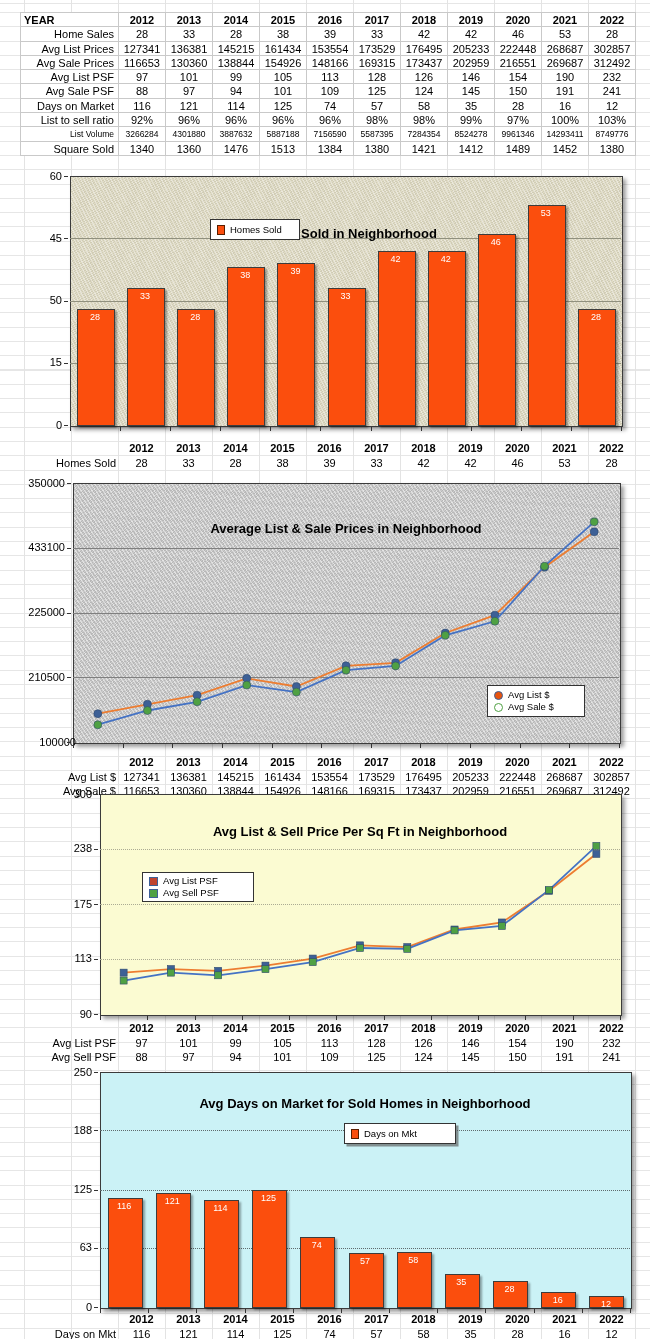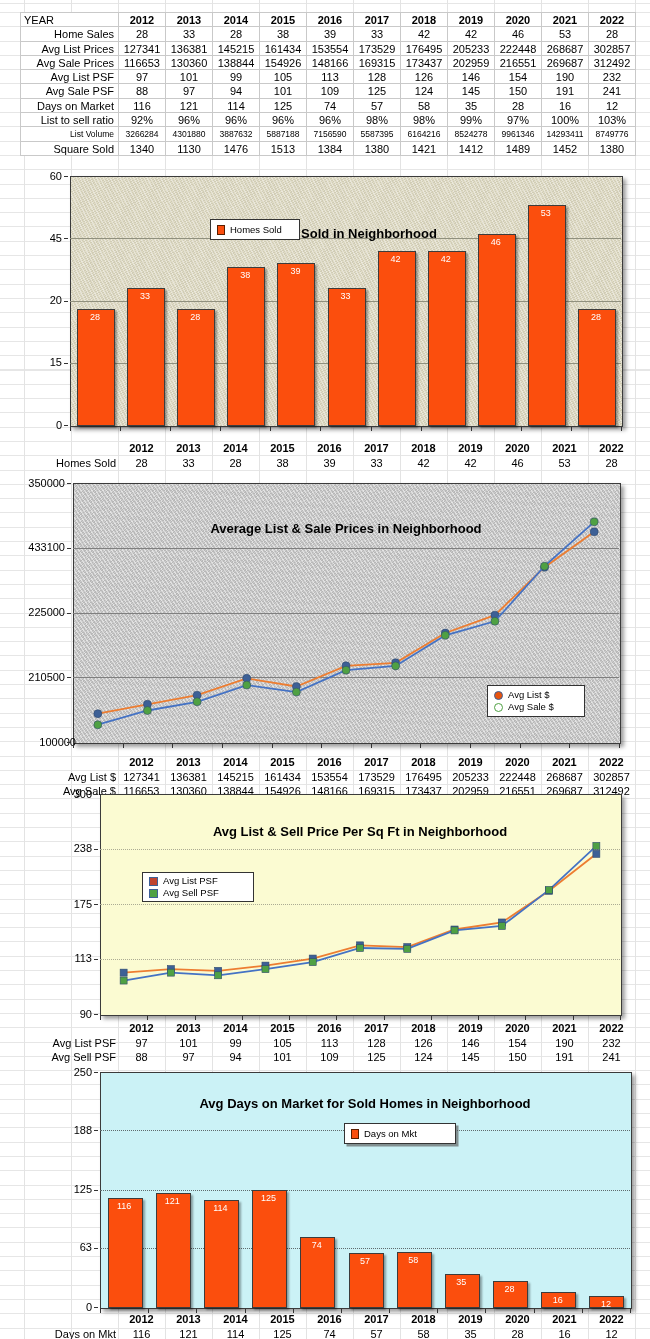--- a/index.html
+++ b/index.html
@@ -19,21 +19,21 @@
     display:grid;grid-template-columns:98px repeat(11,47px);
     grid-auto-rows:14.3px;
     background:#fff;border-top:1px solid #C9C9C9;border-left:1px solid #C9C9C9;
     font-size:11px;line-height:14.3px;
   }
   .tcell{border-right:1px solid #C9C9C9;border-bottom:1px solid #C9C9C9;
          text-align:center;overflow:hidden;white-space:nowrap;}
   .tcell.title{grid-column:1/-1;text-align:left;padding-left:3px;}
   .tcell.lab{text-align:right;padding-right:4px;}
   .tcell.hdr{font-weight:bold;}
-  .tcell.hdrlab{font-weight:normal;text-align:left;padding-left:3px;}
+  .tcell.hdrlab{font-weight:bold;text-align:left;padding-left:3px;}
   .tcell.small{font-size:8.5px;}
   
   .plot{position:absolute;border:1.5px solid #3B3B3B;box-shadow:3px 3px 4px rgba(0,0,0,.38);}
   .plotbg0{background-color:#E0DCC6;background-image:
       repeating-linear-gradient(63deg,rgba(255,255,255,.38) 0 1px,transparent 1px 3px),
       repeating-linear-gradient(-27deg,rgba(125,120,95,.16) 0 1px,transparent 1px 2px);}
   .plotbg1{background-color:#CACACA;background-image:
       repeating-linear-gradient(55deg,rgba(255,255,255,.5) 0 1px,transparent 1px 3px),
       repeating-linear-gradient(-35deg,rgba(85,85,85,.16) 0 1px,transparent 1px 2px);}
   .plotbg2{background-color:#FBFBD2;}
@@ -161,28 +161,28 @@
     <div class="tcell ">97%</div>
     <div class="tcell ">100%</div>
     <div class="tcell ">103%</div>
     <div class="tcell lab small">List Volume</div>
     <div class="tcell small">3266284</div>
     <div class="tcell small">4301880</div>
     <div class="tcell small">3887632</div>
     <div class="tcell small">5887188</div>
     <div class="tcell small">7156590</div>
     <div class="tcell small">5587395</div>
-    <div class="tcell small">6164216</div>
+    <div class="tcell small">7284354</div>
     <div class="tcell small">8524278</div>
     <div class="tcell small">9961346</div>
     <div class="tcell small">14293411</div>
     <div class="tcell small">8749776</div>
     <div class="tcell lab">Square Sold</div>
     <div class="tcell ">1340</div>
-    <div class="tcell ">1130</div>
+    <div class="tcell ">1360</div>
     <div class="tcell ">1476</div>
     <div class="tcell ">1513</div>
     <div class="tcell ">1384</div>
     <div class="tcell ">1380</div>
     <div class="tcell ">1421</div>
     <div class="tcell ">1412</div>
     <div class="tcell ">1489</div>
     <div class="tcell ">1452</div>
     <div class="tcell ">1380</div>
   </div>
@@ -190,21 +190,21 @@
 <div id="charts">
     <div style="position: absolute; left: 0px; top: 0px;">
       <div class="plot plotbg0" style="left: 70px; top: 176px; width: 551px; height: 249px;"></div>
       <div class="gridline gl-solid1" style="left: 70px; top: 362.75px; width: 551px;"></div>
       <div class="gridline gl-solid1" style="left: 70px; top: 300.5px; width: 551px;"></div>
       <div class="gridline gl-solid1" style="left: 70px; top: 238.25px; width: 551px;"></div>
       <div class="ylab" style="left: 0px; top: 418.5px;">0</div>
       <div class="ytick" style="left: 64px; top: 425px;"></div>
       <div class="ylab" style="left: 0px; top: 356.25px;">15</div>
       <div class="ytick" style="left: 64px; top: 362.75px;"></div>
-      <div class="ylab" style="left: 0px; top: 294px;">20</div>
+      <div class="ylab" style="left: 0px; top: 294px;">50</div>
       <div class="ytick" style="left: 64px; top: 300.5px;"></div>
       <div class="ylab" style="left: 0px; top: 231.75px;">45</div>
       <div class="ytick" style="left: 64px; top: 238.25px;"></div>
       <div class="ylab" style="left: 0px; top: 169.5px;">60</div>
       <div class="ytick" style="left: 64px; top: 176px;"></div>
       <div class="xtick" style="left: 70px; top: 427px;"></div>
       <div class="xtick" style="left: 120.091px; top: 427px;"></div>
       <div class="xtick" style="left: 170.182px; top: 427px;"></div>
       <div class="xtick" style="left: 220.273px; top: 427px;"></div>
       <div class="xtick" style="left: 270.364px; top: 427px;"></div>

